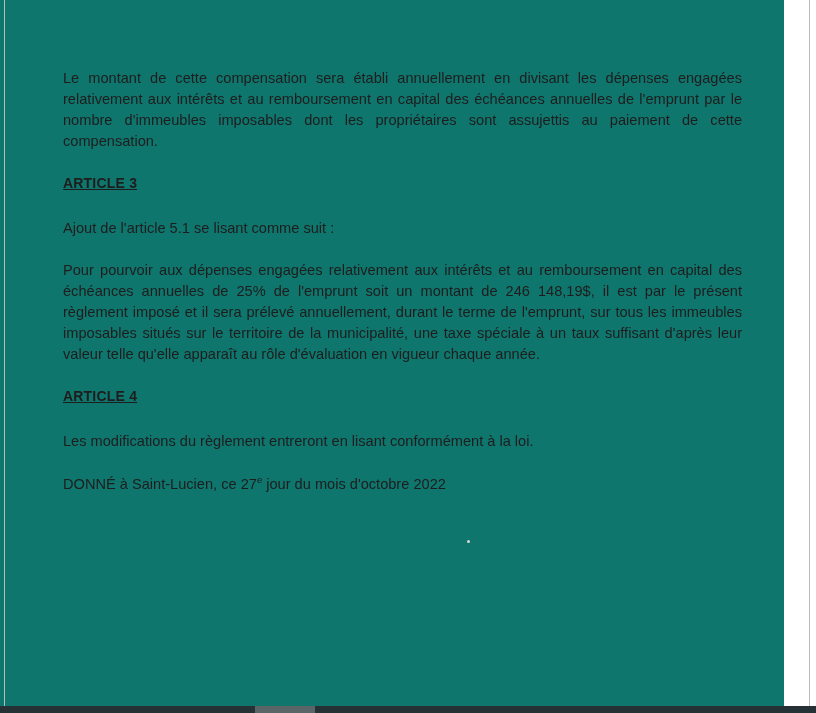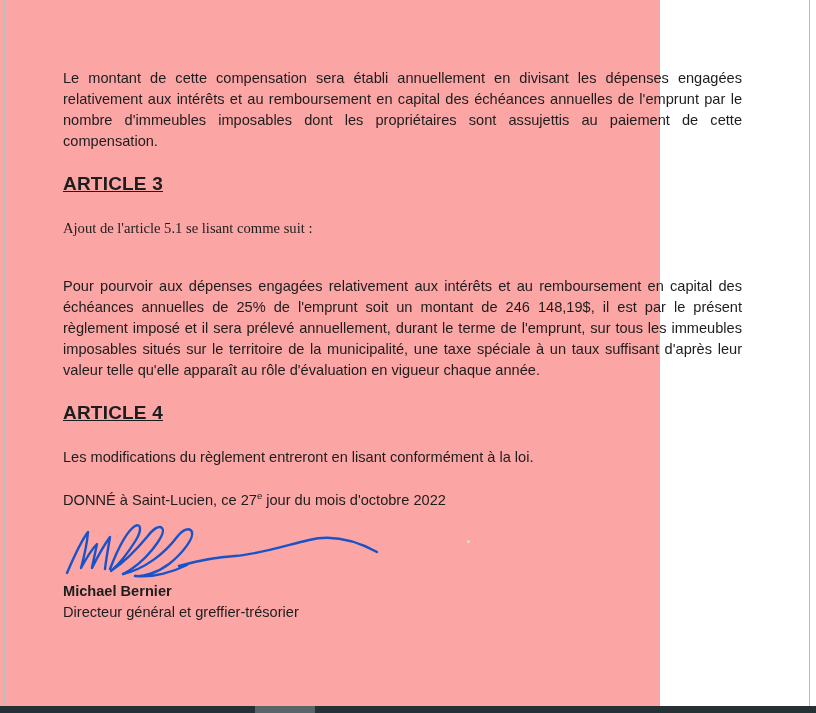--- a/index.html
+++ b/index.html
@@ -4,23 +4,23 @@
 <style>
   * { margin: 0; padding: 0; box-sizing: border-box; }
   html, body { width: 816px; height: 713px; }
   body {
     font-family: "Liberation Sans", sans-serif;
     background: #ffffff;
     overflow: hidden;
   }
   #screen {
     position: relative;
-    width: 660px;
+    width: 784px;
     height: 713px;
-    background: #fca5a5;
+    background: #0f766e;
   }
   .page-edge {
     position: absolute;
     top: 0;
     bottom: 7px;
     width: 1px;
     background: #b9bcbd;
   }
   .page-edge.left  { left: 4px; }
   .page-edge.right { left: 809px; }
@@ -34,26 +34,26 @@
     font-size: 14.6px;
     line-height: 21px;
   }
   .para {
     text-align: justify;
     margin-bottom: 21px;
   }
   .article-heading {
     font-weight: bold;
     text-decoration: underline;
-    font-size: 19px;
+    font-size: 14px;
     letter-spacing: 0.2px;
     margin-top: 4px;
     margin-bottom: 24px;
   }
-  .intro-line { margin-bottom: 37px; font-family: Liberation Serif, serif; }
+  .intro-line { margin-bottom: 21px; }
   .single-line { margin-bottom: 21px; }
   .donne-line { margin-top: 22px; }
   .donne-line sup {
     font-size: 9.5px;
     vertical-align: super;
     line-height: 0;
   }
   .signature-block { margin-top: 12px; }
   .signature-svg { display: block; margin-left: -8px; }
   .signer-name { font-weight: bold; margin-top: 2px; }
@@ -101,32 +101,20 @@
     <p class="intro-line">Ajout de l'article 5.1 se lisant comme suit :</p>
 
     <p class="para">Pour pourvoir aux dépenses engagées relativement aux intérêts et au remboursement en capital des échéances annuelles de 25% de l'emprunt soit un montant de 246 148,19$, il est par le présent règlement imposé et il sera prélevé annuellement, durant le terme de l'emprunt, sur tous les immeubles imposables situés sur le territoire de la municipalité, une taxe spéciale à un taux suffisant d'après leur valeur telle qu'elle apparaît au rôle d'évaluation en vigueur chaque année.</p>
 
     <h2 class="article-heading">ARTICLE 4</h2>
 
     <p class="single-line">Les modifications du règlement entreront en lisant conformément à la loi.</p>
 
     <p class="donne-line"><span>DONNÉ à Saint-Lucien, ce 27</span><sup>e</sup><span> jour du mois d'octobre 2022</span></p>
 
-    <div class="signature-block">
-      <svg class="signature-svg" width="330" height="56" viewBox="0 0 330 56">
-        <g fill="none" stroke-width="2.4" stroke-linecap="round" stroke-linejoin="round" style="stroke: rgb(26, 82, 199);">
-          <path d="M 12,50 C 18,36 26,18 33,9 C 32,22 29,34 26,45 C 32,34 37,26 42,21 C 40,31 38,39 37,45 C 43,33 49,22 55,14 C 53,26 51,37 50,46"></path>
-          <path d="M 55,46 C 62,28 72,8 80,3 C 86,0 87,7 81,17 C 73,30 63,42 56,48 C 68,40 82,26 92,14 C 98,6 104,2 107,5 C 110,8 105,17 97,27 C 88,38 76,47 68,51"></path>
-          <path d="M 68,51 C 90,46 110,30 122,14 C 128,6 135,4 137,9 C 139,15 128,30 114,41 C 102,50 88,54 80,53 C 98,55 118,49 132,42"></path>
-          <path d="M 124,43 C 145,37 162,34 180,33 C 206,31 232,22 254,17 C 274,12 298,16 322,29"></path>
-        </g>
-      </svg>
-      <div class="signer-name">Michael Bernier</div>
-      <div class="signer-title">Directeur général et greffier-trésorier</div>
-    </div>
 
   </div>
 
   <div class="scan-speck"></div>
 
   <div class="scrollbar-track" style="background: rgb(38, 49, 53);">
     <div class="scrollbar-thumb" style="background: rgb(90, 101, 104);"></div>
   </div>
 
 </div>

